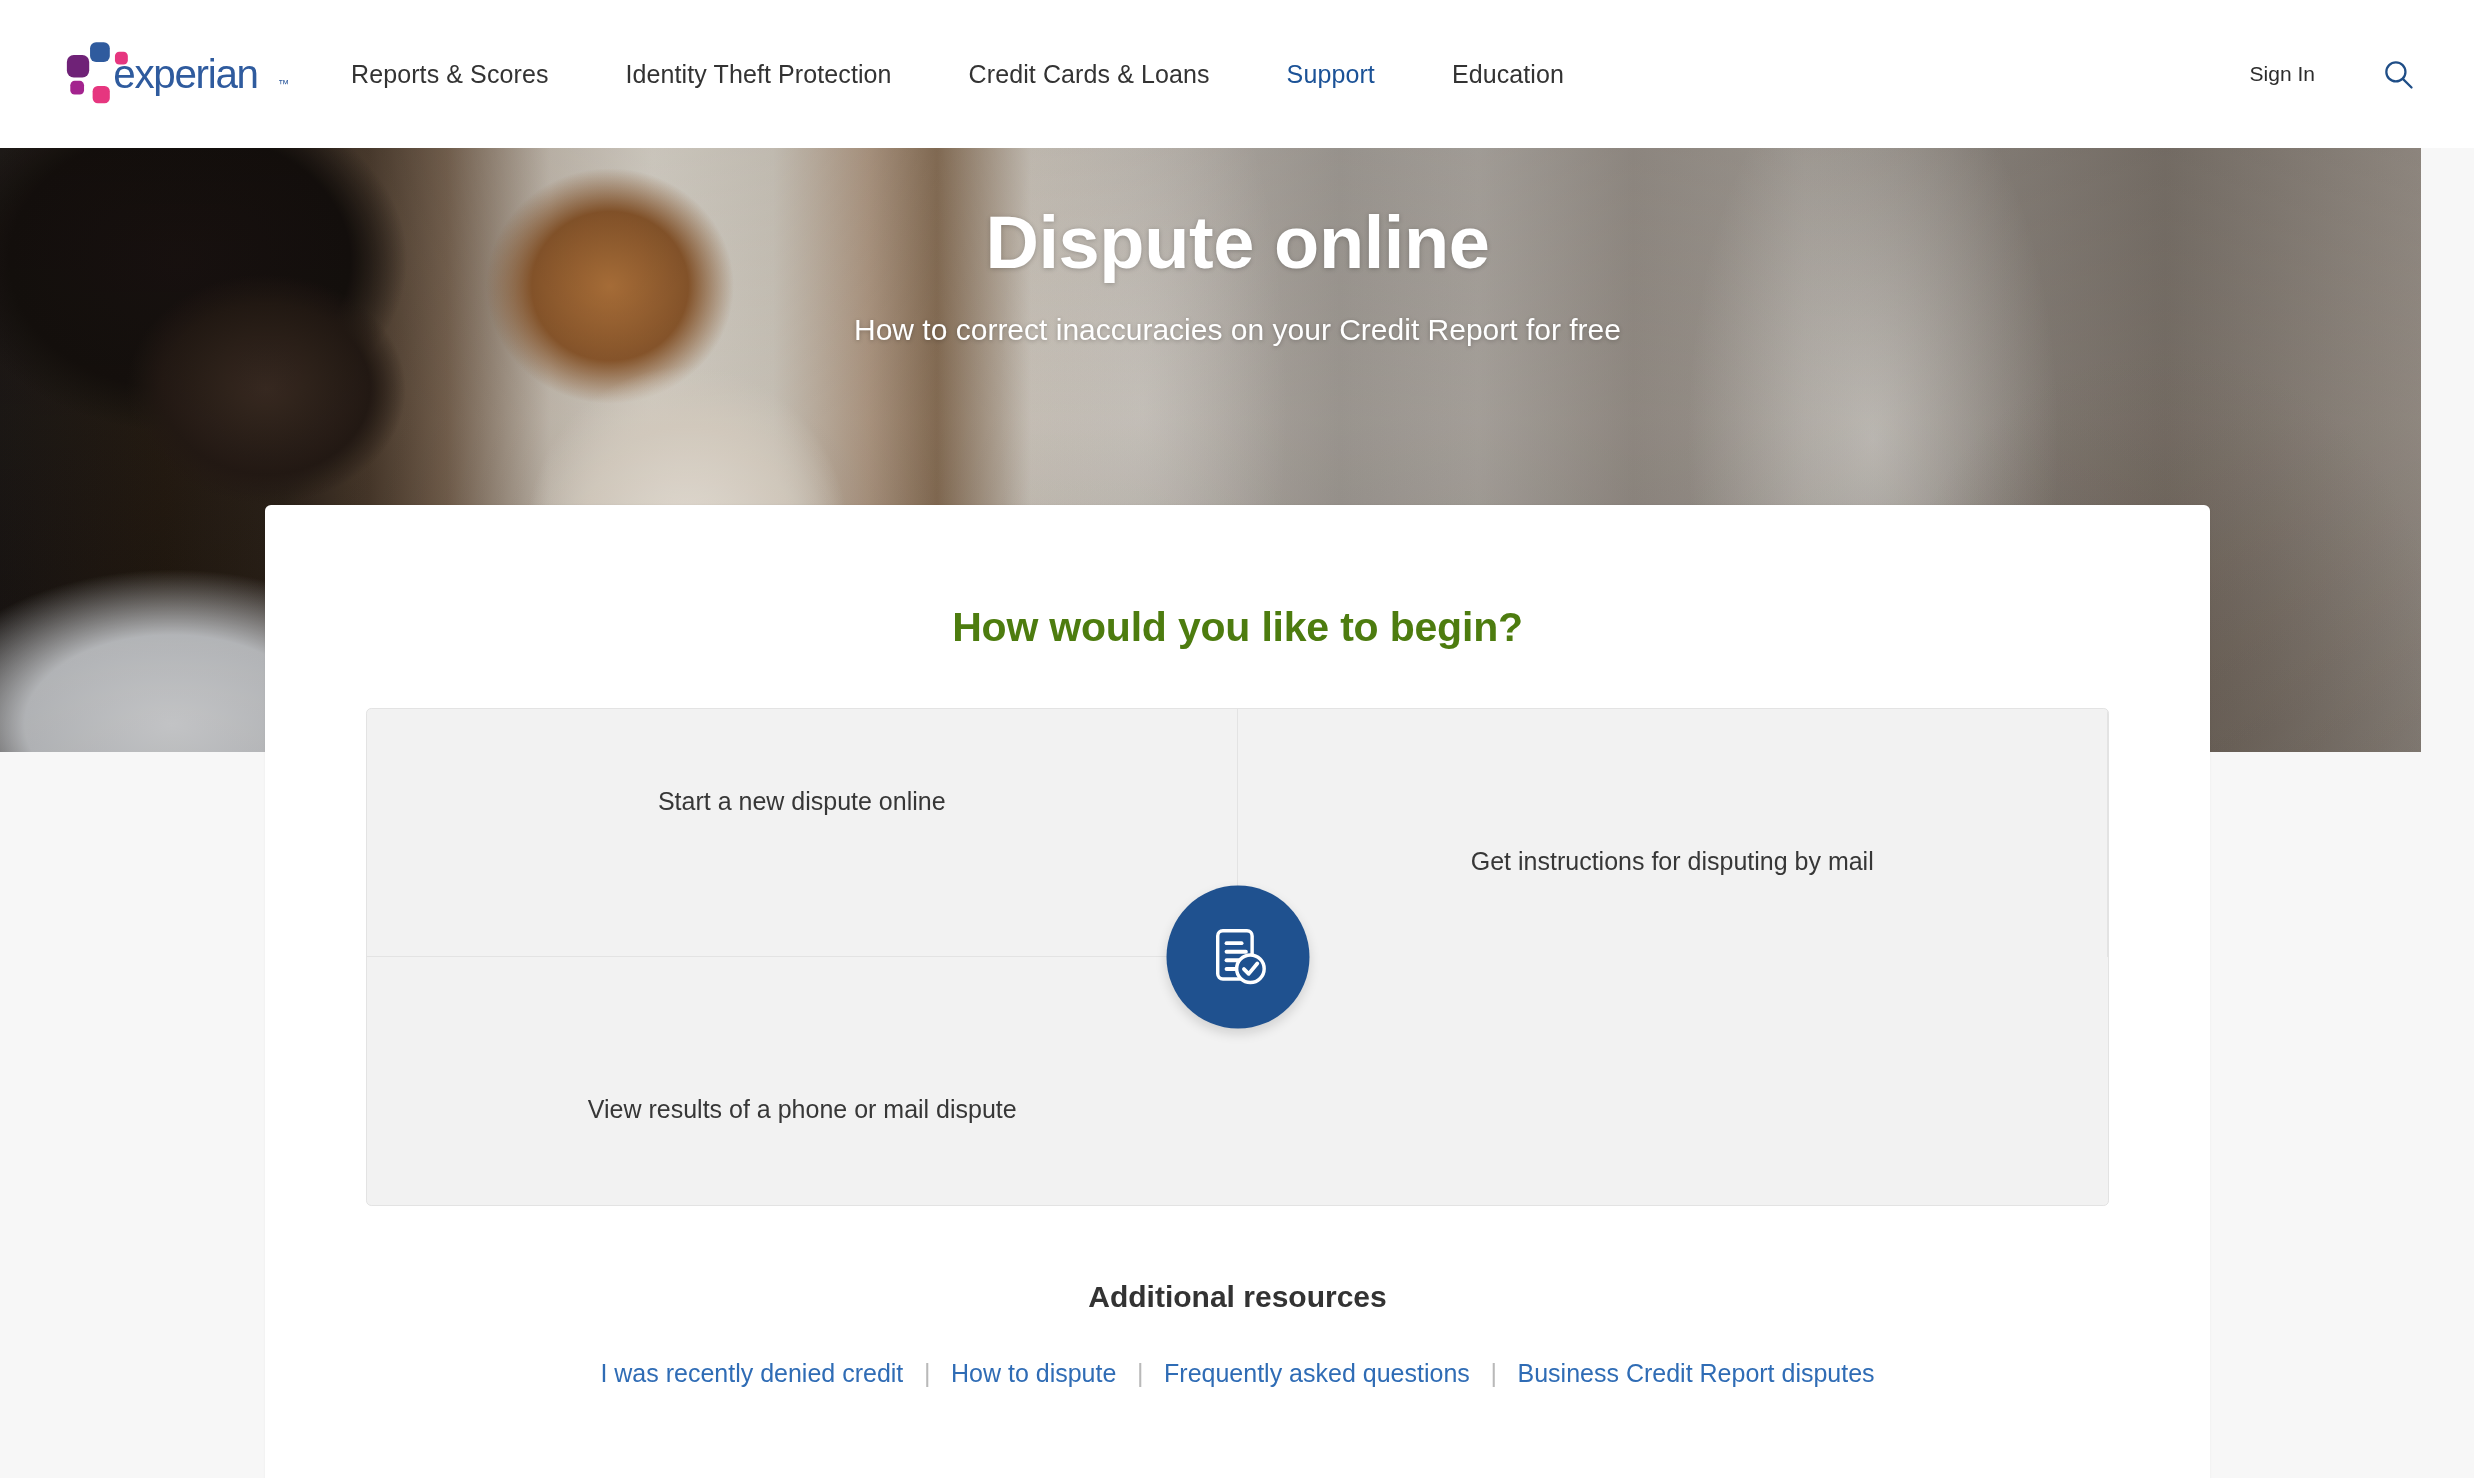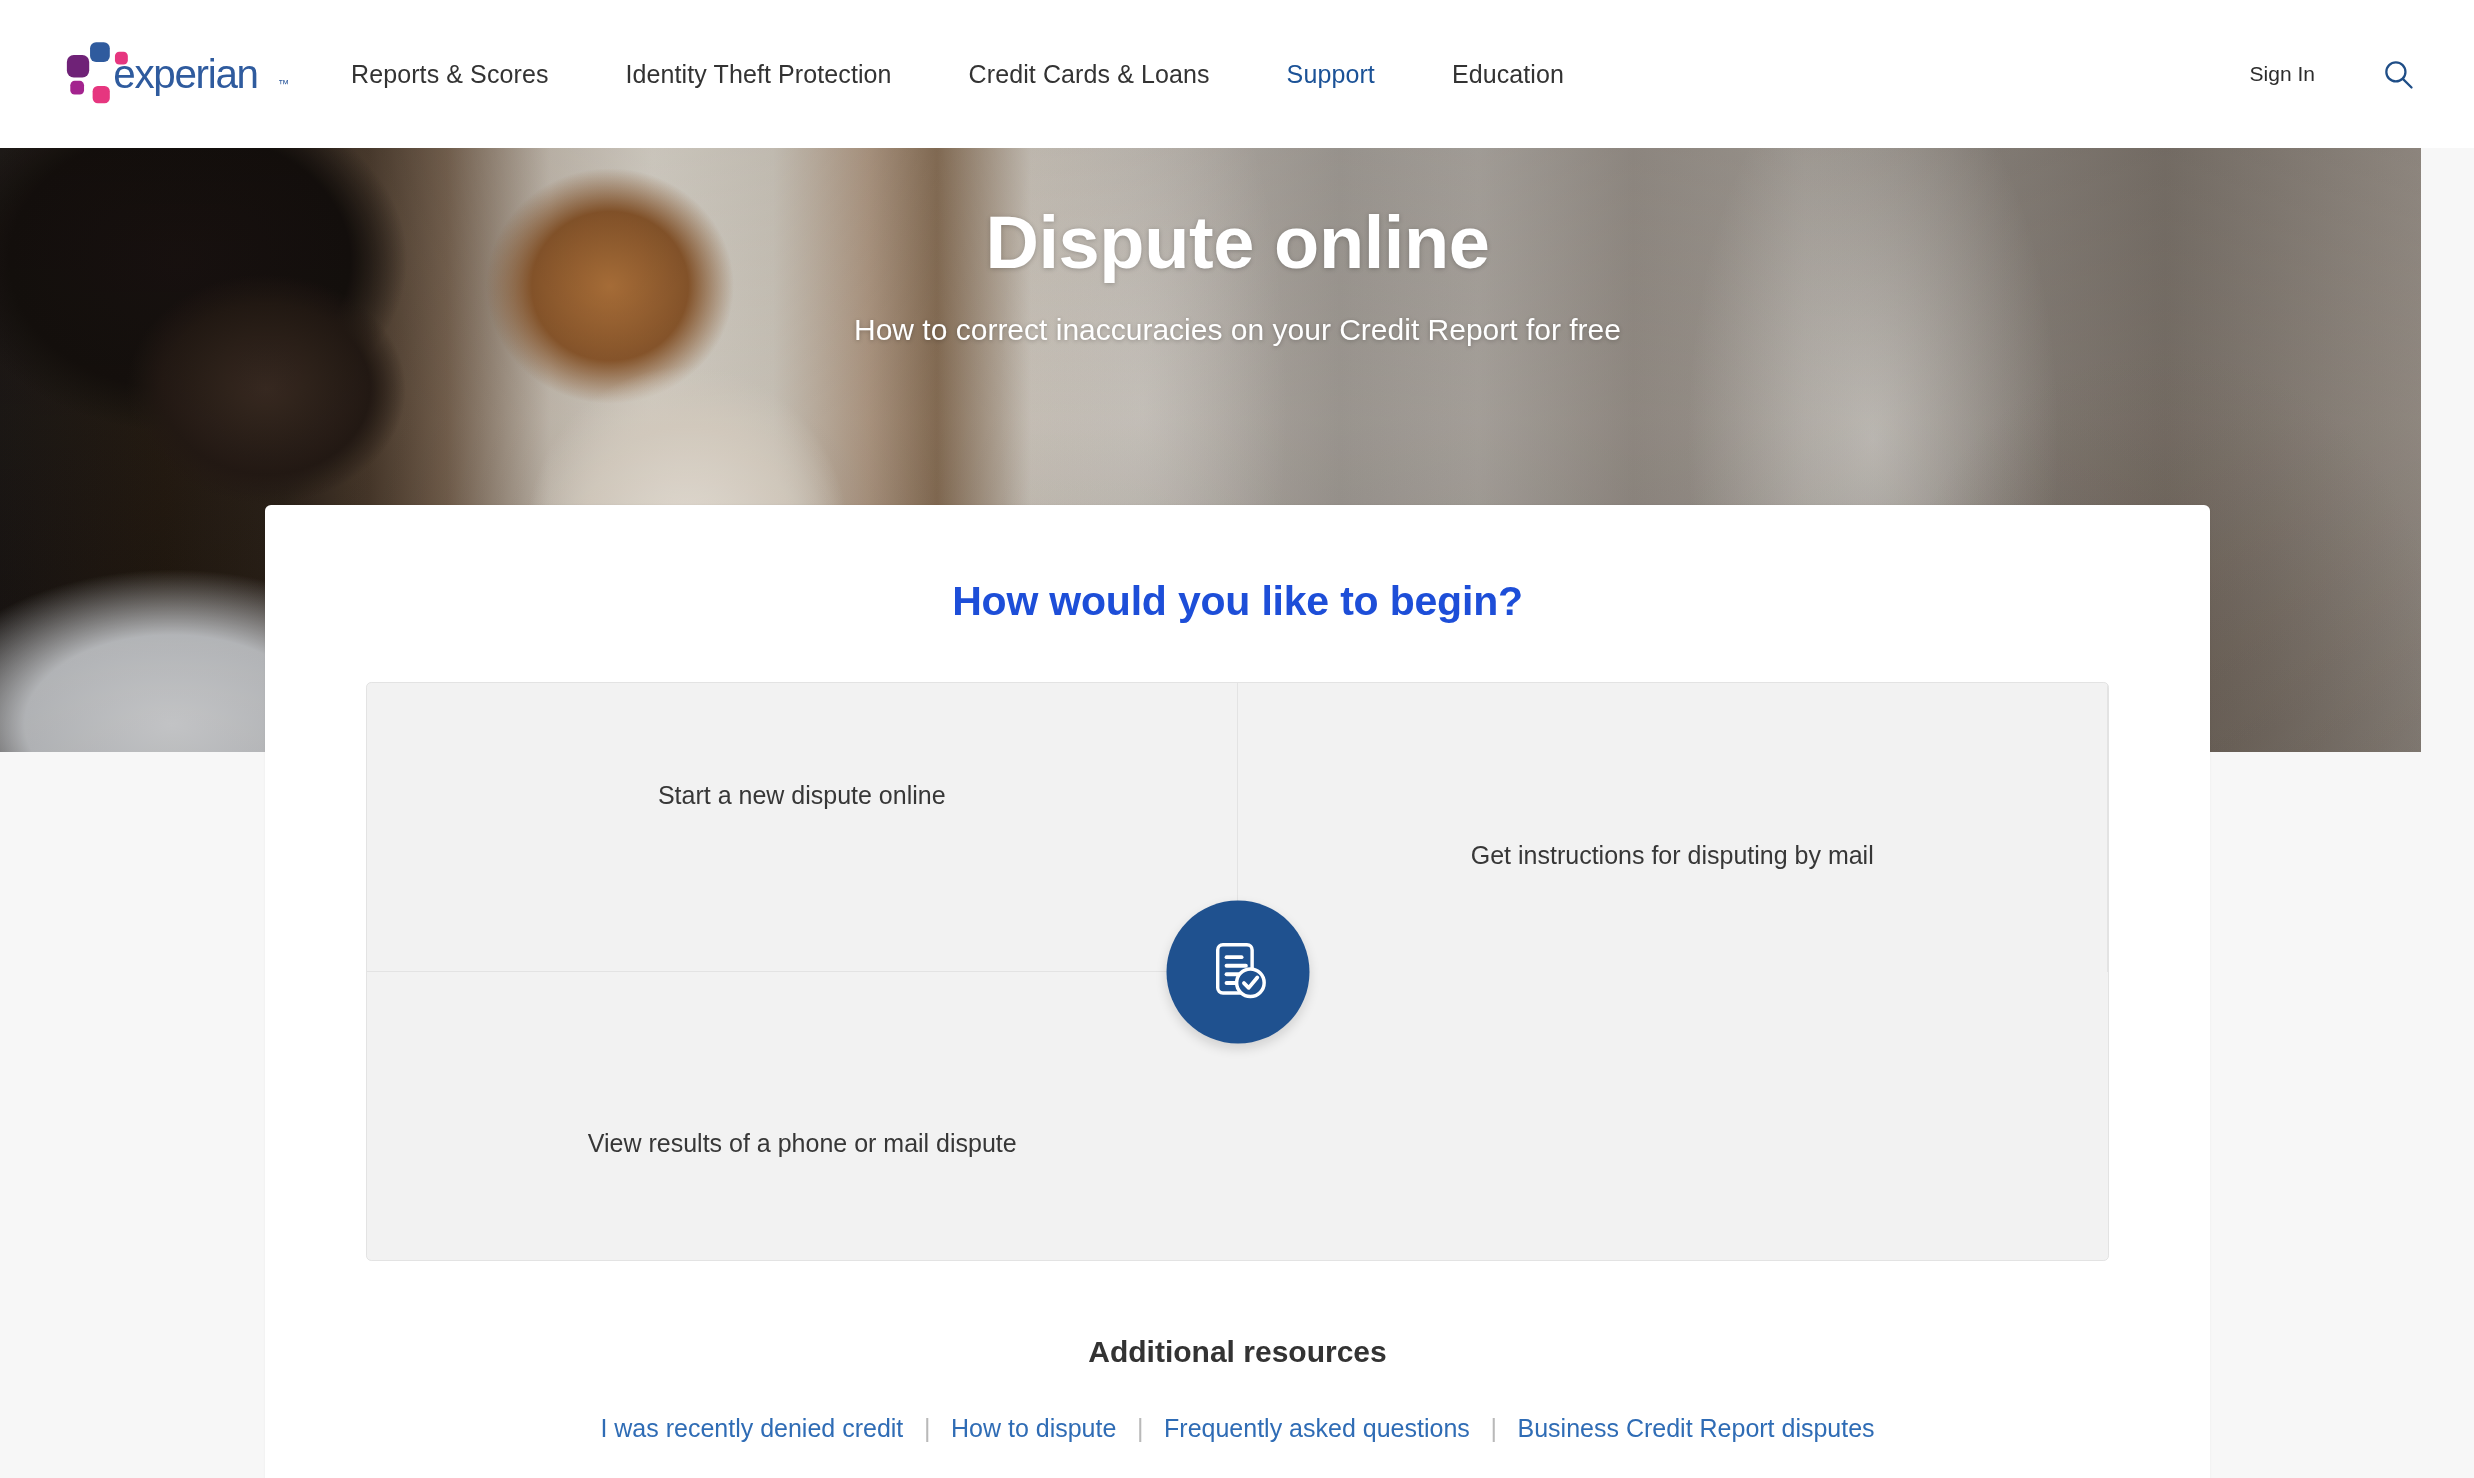--- a/index.html
+++ b/index.html
@@ -180,34 +180,34 @@
     width: 1945px;
     height: 980px;
     background: #ffffff;
     border-radius: 6px;
     z-index: 20;
     box-shadow: 0 0.9px 2.6px rgba(0,0,0,0.05);
   }
 
   .card-heading {
     text-align: center;
-    margin-top: 73px;
+    margin-top: 99px;
     font-size: 41px;
     font-weight: 700;
-    color: #1d4ed8;
+    color: #4d7c0f;
     letter-spacing: -0.2px;
   }
 
   
   .grid-wrap {
     position: relative;
     margin: 0 auto;
     margin-top: 57px;
     width: 1743px;
-    height: 579px;
+    height: 498px;
   }
   .grid {
     position: absolute;
     inset: 0;
     display: grid;
     grid-template-columns: 1fr 1fr;
     grid-template-rows: 1fr 1fr;
     background: #f2f2f2;
     border: 0.9px solid #e3e3e3;
     border-radius: 5.2px;

